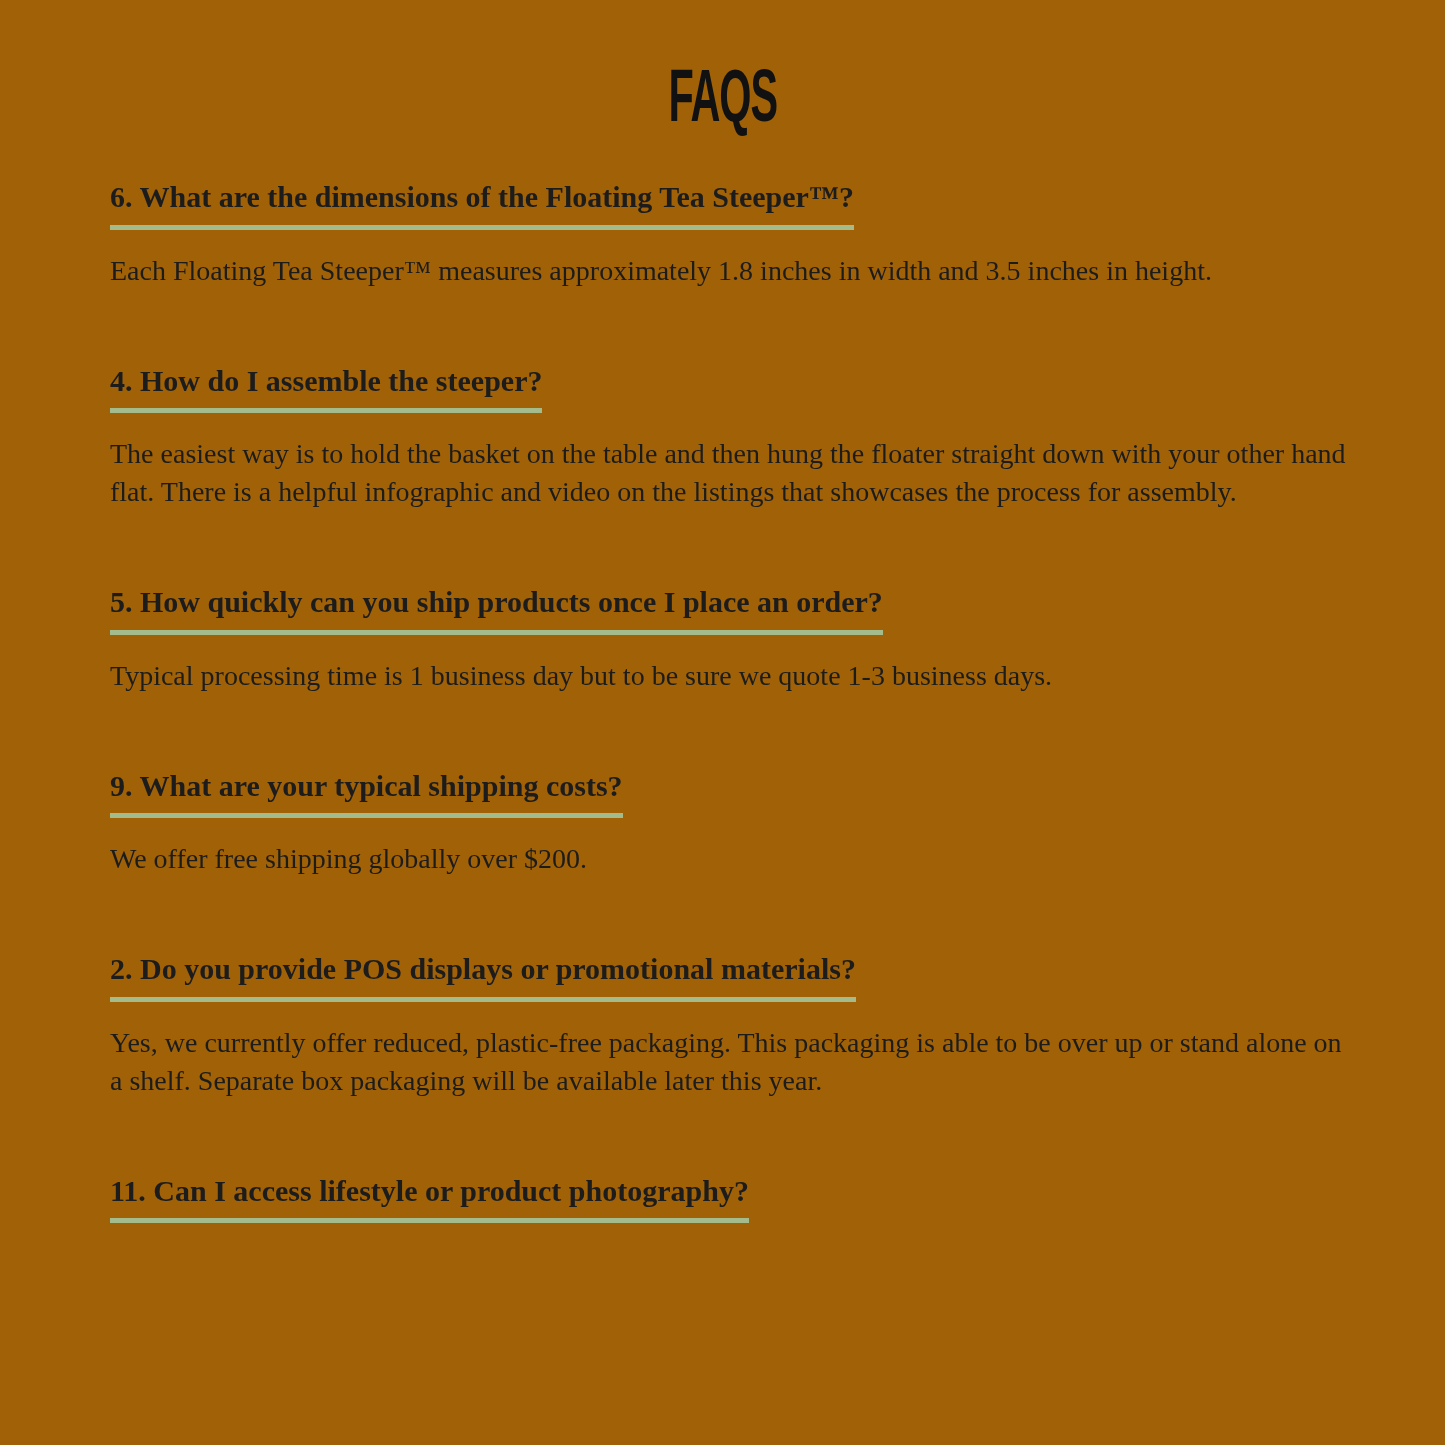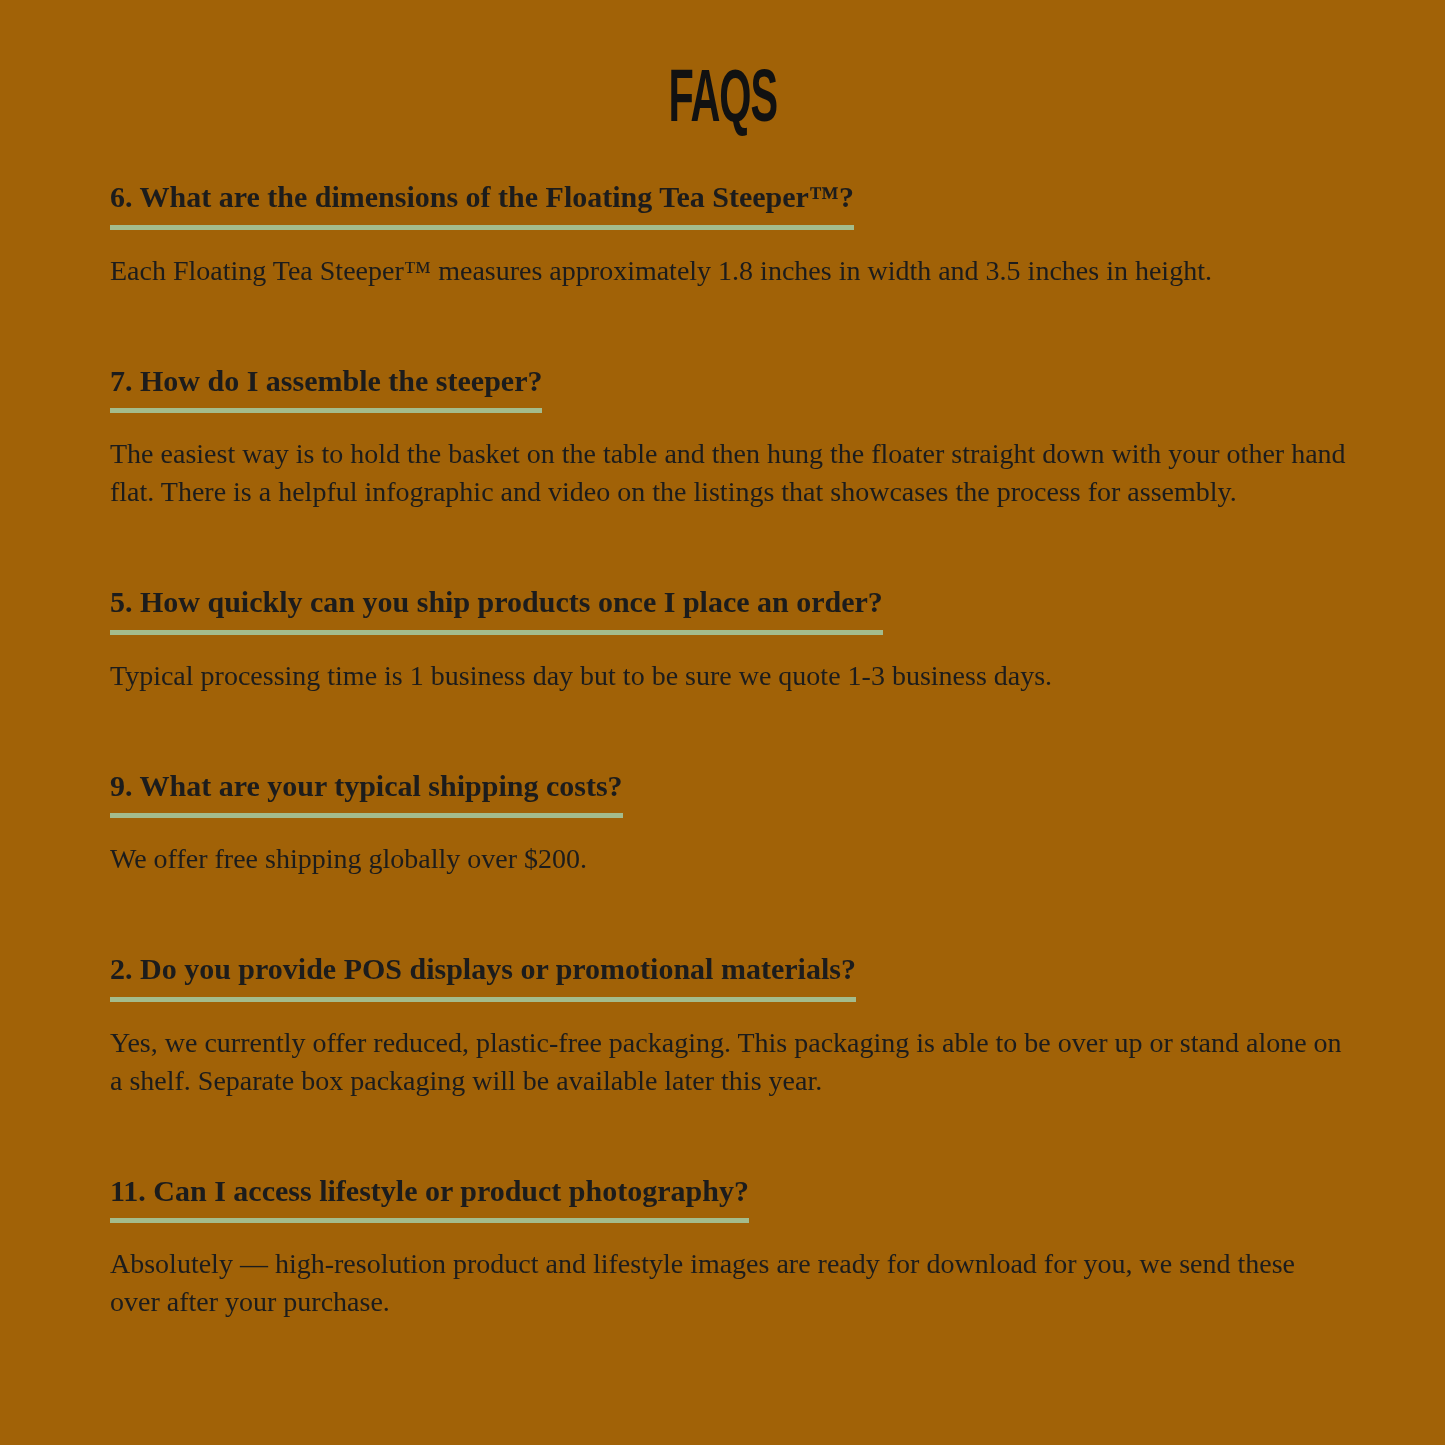--- a/index.html
+++ b/index.html
@@ -71,38 +71,37 @@
   </header>
 
   <main class="content">
 
     <section class="faq-item">
       <h2 class="question">6. What are the dimensions of the Floating Tea Steeper™?</h2>
       <p class="answer">Each Floating Tea Steeper™ measures approximately 1.8 inches in width and 3.5 inches in height.</p>
     </section>
 
     <section class="faq-item">
-      <h2 class="question">7. How do I assemble the steeper?</h2>
+      <h2 class="question">4. How do I assemble the steeper?</h2>
       <p class="answer">The easiest way is to hold the basket on the table and then hung the floater straight down with your other hand flat. There is a helpful infographic and video on the listings that showcases the process for assembly.</p>
     </section>
 
     <section class="faq-item">
       <h2 class="question">5. How quickly can you ship products once I place an order?</h2>
       <p class="answer">Typical processing time is 1 business day but to be sure we quote 1-3 business days.</p>
     </section>
 
     <section class="faq-item">
       <h2 class="question">9. What are your typical shipping costs?</h2>
       <p class="answer">We offer free shipping globally over $200.</p>
     </section>
 
     <section class="faq-item">
       <h2 class="question">2. Do you provide POS displays or promotional materials?</h2>
       <p class="answer">Yes, we currently offer reduced, plastic-free packaging. This packaging is able to be over up or stand alone on a shelf. Separate box packaging will be available later this year.</p>
     </section>
 
     <section class="faq-item">
       <h2 class="question">11. Can I access lifestyle or product photography?</h2>
-      <p class="answer">Absolutely — high-resolution product and lifestyle images are ready for download for you, we send these over after your purchase.</p>
     </section>
 
   </main>
 </div>
 
 </body></html>

